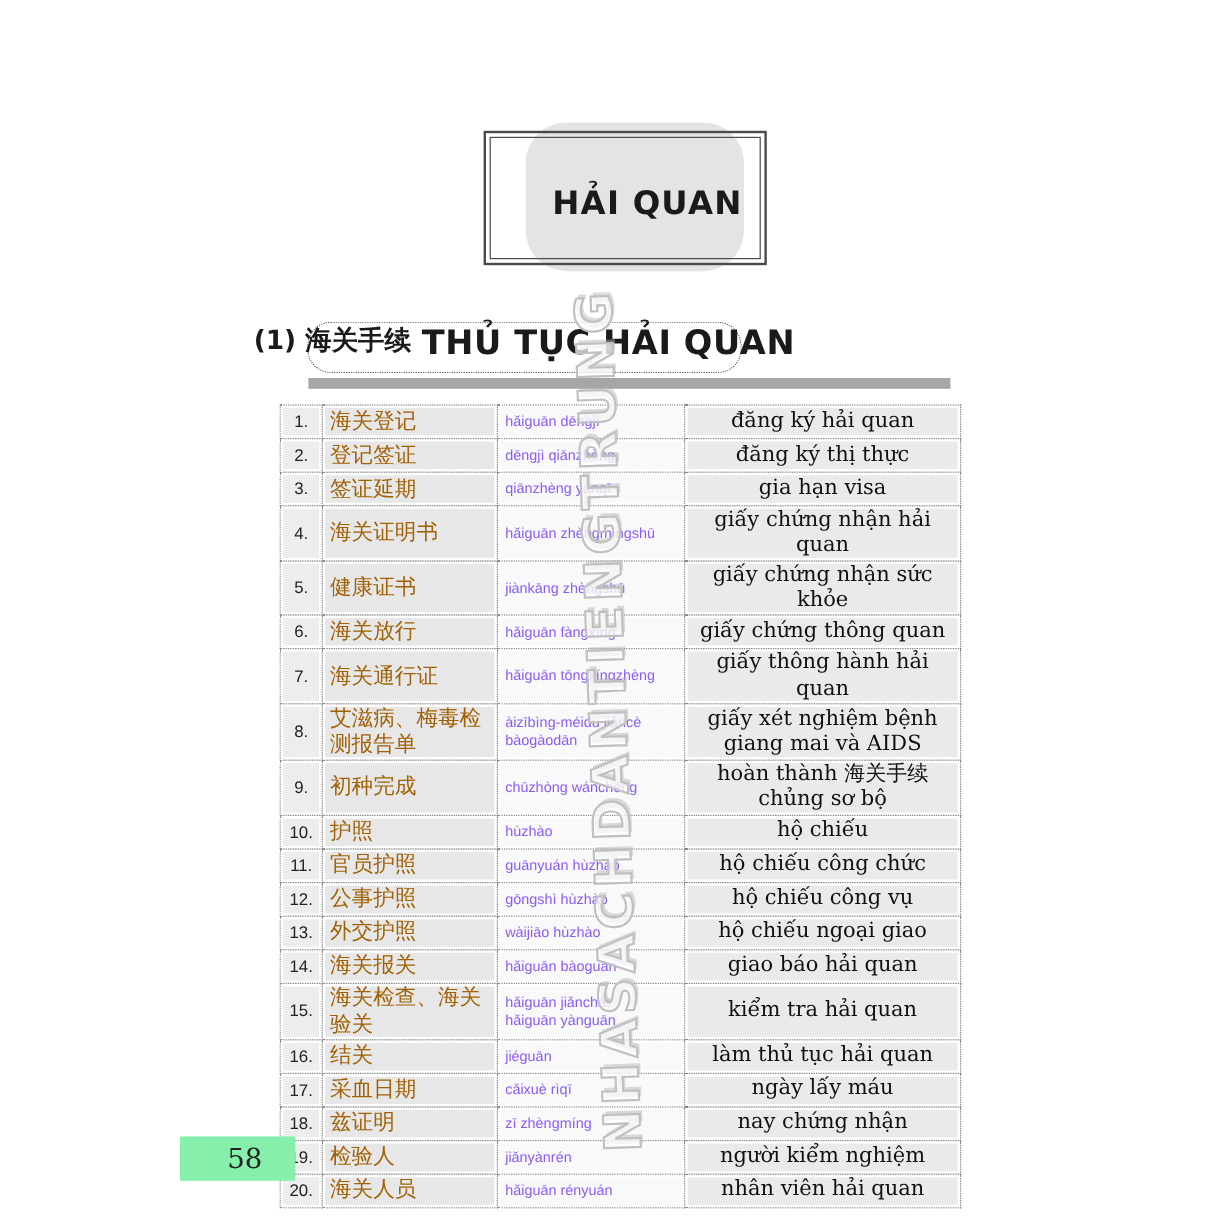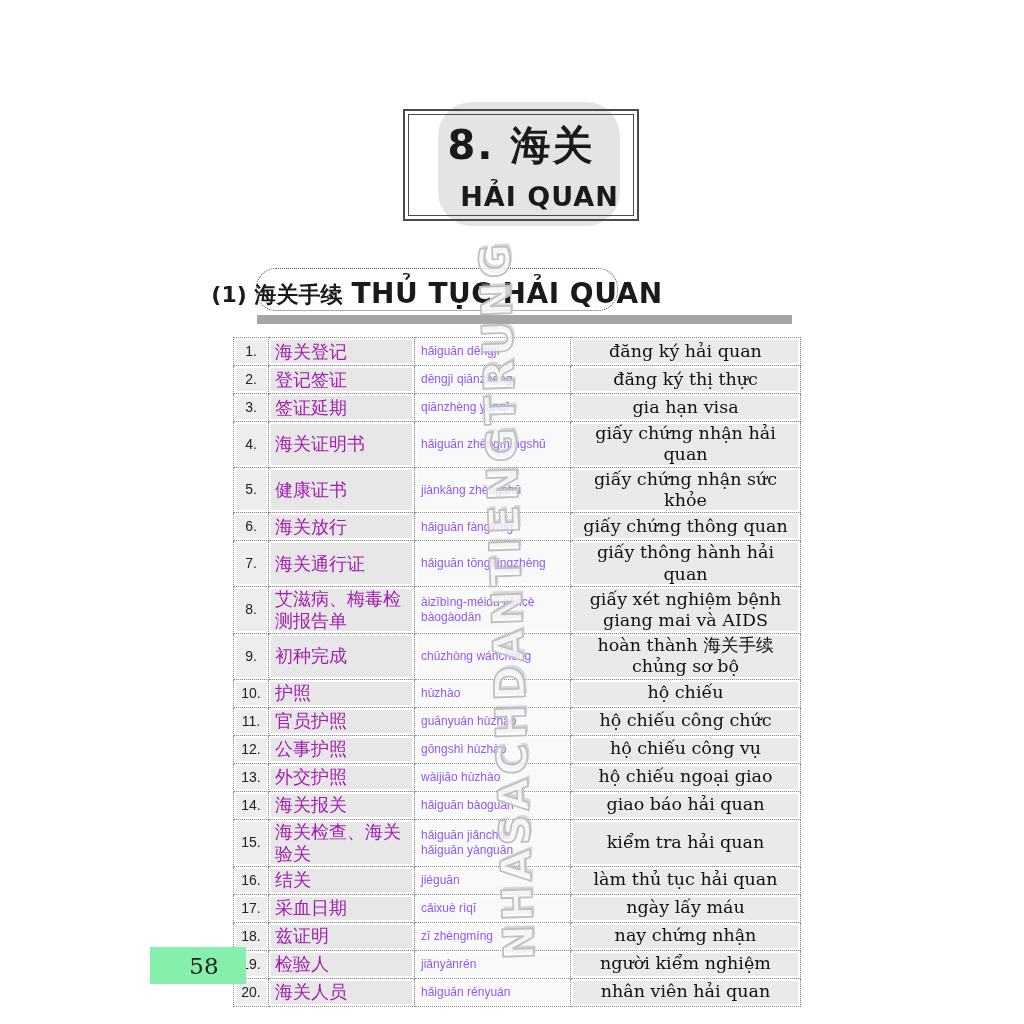--- a/index.html
+++ b/index.html
@@ -30,21 +30,21 @@
   .title-vi {
     margin-top:8px; font-size:27px; font-weight:bold; letter-spacing:1px;
     font-family:"DejaVu Sans","Liberation Sans",sans-serif;
     margin-left:37px;
   }
 
   
   .section-header {
     position:absolute; left:256px; top:268px; width:362px; height:43px;
     border:1.5px dotted #555; border-radius:20px; box-sizing:border-box;
-    background:#fff; display:flex; align-items:flex-end; justify-content:center; gap:9px;
+    background:#fff; display:flex; align-items:flex-start; justify-content:center; gap:9px;
     white-space:nowrap; z-index:2;
   }
   .sh-cn { font-size:22px; font-weight:bold; font-family:"DejaVu Sans","Liberation Sans",sans-serif; }
   .sh-vi { font-size:28px; font-weight:bold; letter-spacing:0.5px; font-family:"DejaVu Sans","Liberation Sans",sans-serif; }
 
   .divider-bar {
     position:absolute; left:257px; top:315px; width:535px; height:9px;
     background:#a6a6a6; z-index:1;
   }
 
@@ -55,21 +55,21 @@
     border:1px dotted #8a8a8a;
   }
   .vocab-table td {
     border:1px dotted #8a8a8a;
     box-shadow:inset 0 0 0 2px #ffffff;
     height:28px; padding:1px 6px; vertical-align:middle;
     line-height:1.22; box-sizing:border-box;
   }
   td.c-no { width:35px;  background:#ededed; text-align:center;
             font-size:14px; color:#222; font-family:"Liberation Sans",sans-serif; }
-  td.c-cn { width:146px; background:#e7e7e7; font-size:18px; color:#a21caf;
+  td.c-cn { width:146px; background:#e7e7e7; font-size:18px; color:#a16207;
             white-space:pre-line; font-family:"DejaVu Sans","Liberation Sans",sans-serif;margin-top:28px; }
   td.c-py { width:156px; background:#f9f9f9; font-size:12px; color:#8b5cf6;
             white-space:pre-line; font-family:Liberation Sans, sans-serif; }
   td.c-vi { width:230px; background:#eaeaea; font-size:17.5px; color:#101010;
             font-family:"DejaVu Serif","Liberation Serif",serif;text-align:center; }
 
   
   .watermark {
     position:absolute; left:507px; top:600px;
     transform:translate(-50%,-50%) rotate(-92deg);
@@ -92,21 +92,20 @@
   }
 </style>
 </head>
 <body>
 
 <div class="page">
 
   <div class="title-blob"></div>
   <div class="title-box">
     <div class="title-box-inner">
-      <div class="title-cn">8. 海关</div>
       <div class="title-vi">HẢI QUAN</div>
     </div>
   </div>
 
   <div class="section-header">
     <span class="sh-cn">(1) 海关手续</span>
     <span class="sh-vi">THỦ TỤC HẢI QUAN</span>
   </div>
 
   <div class="divider-bar"></div>

